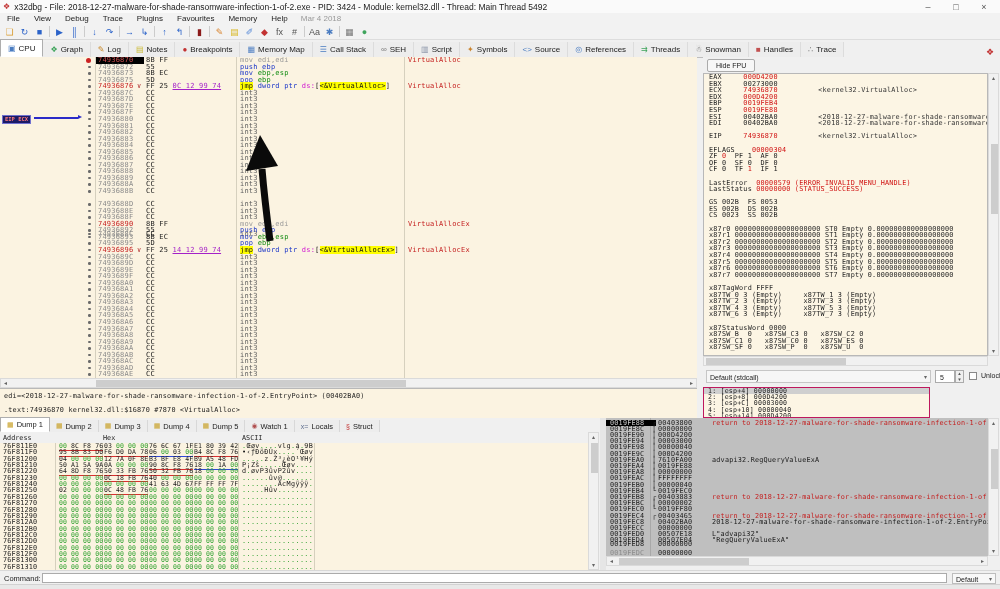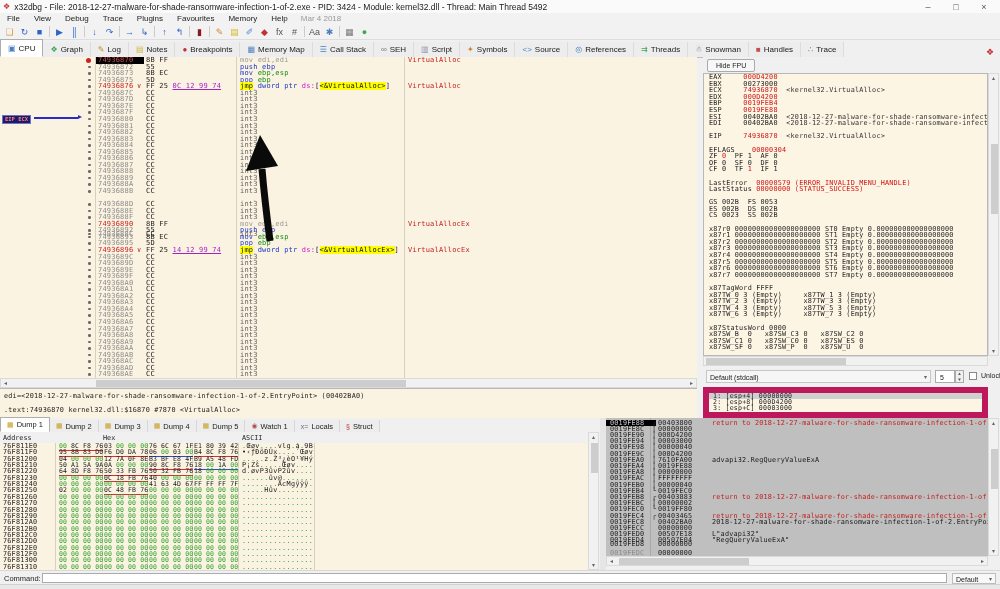--- a/index.html
+++ b/index.html
@@ -61,33 +61,33 @@
   .infoline1{position:absolute;left:4px;top:3px;white-space:pre;}
   .infoline2{position:absolute;left:4px;top:17px;white-space:pre;}
   
   .regstop{position:absolute;left:703px;top:57px;width:297px;height:16px;background:#F0F0F0;}
   .hidefpu{position:absolute;left:4px;top:2px;height:11px;line-height:11px;padding:0 8px;
            background:#F7F7F7;border:1px solid #ABABAB;border-radius:2px;font-size:7px;}
   .reglist{position:absolute;left:703px;top:73px;width:285px;height:283px;background:#FCF5E4;
            border:1px solid #B8B8B8;box-sizing:border-box;overflow:hidden;white-space:pre;
            font-size:6.8px;letter-spacing:0.2px;font-family:"DejaVu Sans Mono",monospace;}
   .rline{height:6.6px;line-height:6.8px;padding-left:5px;}
-  .rv{color:#1A1A1A;} .rv.chg{color:#D01010;} .rn{color:#1A1A1A;} .rl{color:#333;}
+  .rv{color:#1A1A1A;} .rv.chg{color:#D01010;} .rn{color:#1A1A1A;} .rl{color:#333;padding-left:32px;}
   .argshdr{position:absolute;left:703px;top:366px;width:297px;height:21px;background:#F0F0F0;font-size:7px;}
   .combo{position:absolute;left:3px;top:4px;width:225px;height:13px;background:#F6F6F6;
          border:1px solid #C6C6C6;line-height:13px;padding:0 3px;box-sizing:border-box;}
   .combo .arr{float:right;color:#666;font-size:6px;}
   .spin{position:absolute;left:232px;top:4px;width:20px;height:13px;background:#FFF;border:1px solid #ABABAB;
         line-height:13px;padding-left:4px;box-sizing:border-box;}
   .spinarr{position:absolute;left:252px;top:4px;width:9px;height:13px;border:1px solid #ABABAB;
            background:#EFEFEF;font-size:4.5px;line-height:6px;text-align:center;color:#555;box-sizing:border-box;}
   .chk{position:absolute;left:266px;top:6px;width:8px;height:8px;background:#FFF;border:1px solid #8A8A8A;box-sizing:border-box;}
   .chklbl{position:absolute;left:278px;top:6px;}
-  .argslist{position:absolute;left:703px;top:387px;width:285px;height:31px;background:#FCF5E4;
-            border:6px solid #be185d;box-sizing:border-box;overflow:hidden;font-size:6.6px;
+  .argslist{position:absolute;left:703px;top:387px;width:227px;height:31px;background:#FCF5E4;
+            border:1px solid #be185d;box-sizing:border-box;overflow:hidden;font-size:6.6px;
             letter-spacing:0.2px;font-family:"DejaVu Sans Mono",monospace;}
   .arow{height:6.2px;line-height:6.4px;padding-left:4px;white-space:pre;}
   .arow.sel{background:#CFCFCF;}
   
   .dumptabs{position:absolute;left:0;top:418px;width:600px;height:14px;background:#F0F0F0;
             display:flex;align-items:flex-end;font-size:7.5px;}
   .dtab{height:12px;display:flex;align-items:center;padding:0 6px;background:#EDEDED;border-right:1px solid #D8D8D8;}
   .dtab.active{background:#FFF;border:1px solid #AEAEAE;border-bottom:1px solid #FFF;height:13px;}
   .dtabico{margin-right:3px;font-size:7px;}
   .dumphdr{position:absolute;left:0;top:432px;width:588px;height:11px;background:#F0F0F0;

